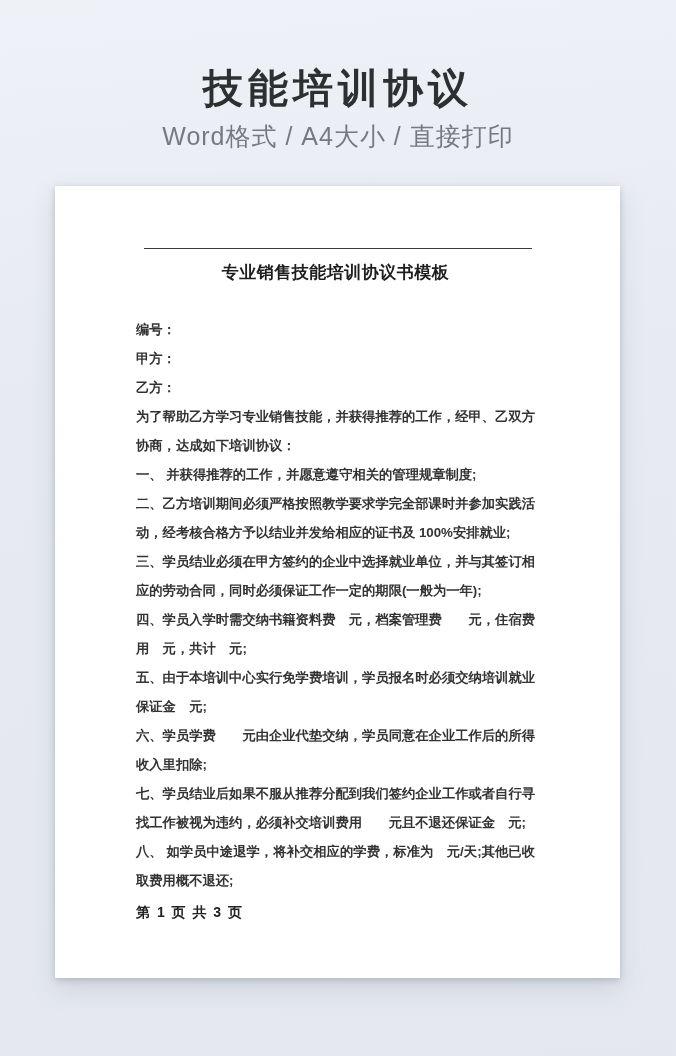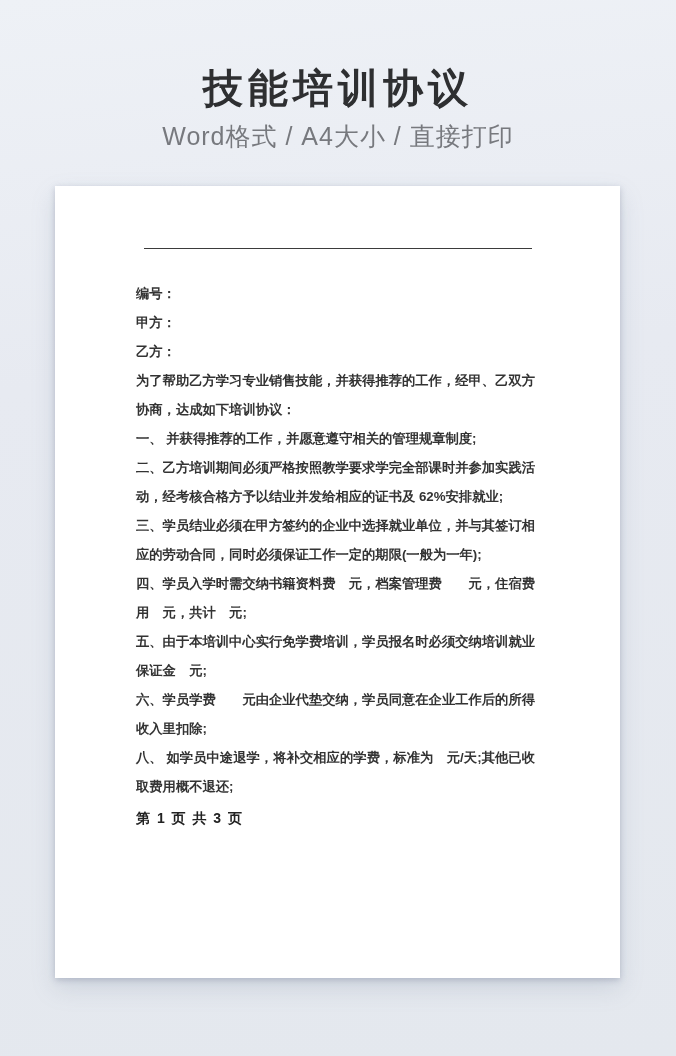--- a/index.html
+++ b/index.html
@@ -80,34 +80,36 @@
   <header class="banner">
     <h1 class="banner-title">技能培训协议</h1>
     <p class="banner-subtitle">Word格式 / A4大小 / 直接打印</p>
   </header>
 
   <div class="paper">
     <div class="doc-content">
 
       <div class="doc-divider"></div>
 
+      <h2 class="doc-title">专业销售技能培训协议书模板</h2>
 
       <div class="doc-body">
         <p>编号：</p>
         <p>甲方：</p>
         <p>乙方：</p>
 
         <p>为了帮助乙方学习专业销售技能，并获得推荐的工作，经甲、乙双方协商，达成如下培训协议：</p>
 
         <p>一、 并获得推荐的工作，并愿意遵守相关的管理规章制度;</p>
-        <p>二、乙方培训期间必须严格按照教学要求学完全部课时并参加实践活动，经考核合格方予以结业并发给相应的证书及 62%安排就业;</p>
+        <p>二、乙方培训期间必须严格按照教学要求学完全部课时并参加实践活动，经考核合格方予以结业并发给相应的证书及 100%安排就业;</p>
         <p>三、学员结业必须在甲方签约的企业中选择就业单位，并与其签订相应的劳动合同，同时必须保证工作一定的期限(一般为一年);</p>
         <p>四、学员入学时需交纳书籍资料费　元，档案管理费　　元，住宿费用　元，共计　元;</p>
         <p>五、由于本培训中心实行免学费培训，学员报名时必须交纳培训就业保证金　元;</p>
         <p>六、学员学费　　元由企业代垫交纳，学员同意在企业工作后的所得收入里扣除;</p>
+        <p>七、学员结业后如果不服从推荐分配到我们签约企业工作或者自行寻找工作被视为违约，必须补交培训费用　　元且不退还保证金　元;</p>
         <p>八、 如学员中途退学，将补交相应的学费，标准为　元/天;其他已收取费用概不退还;</p>
       </div>
 
       <p class="doc-page-footer">第 1 页 共 3 页</p>
 
     </div>
   </div>
 
 </div>
 

